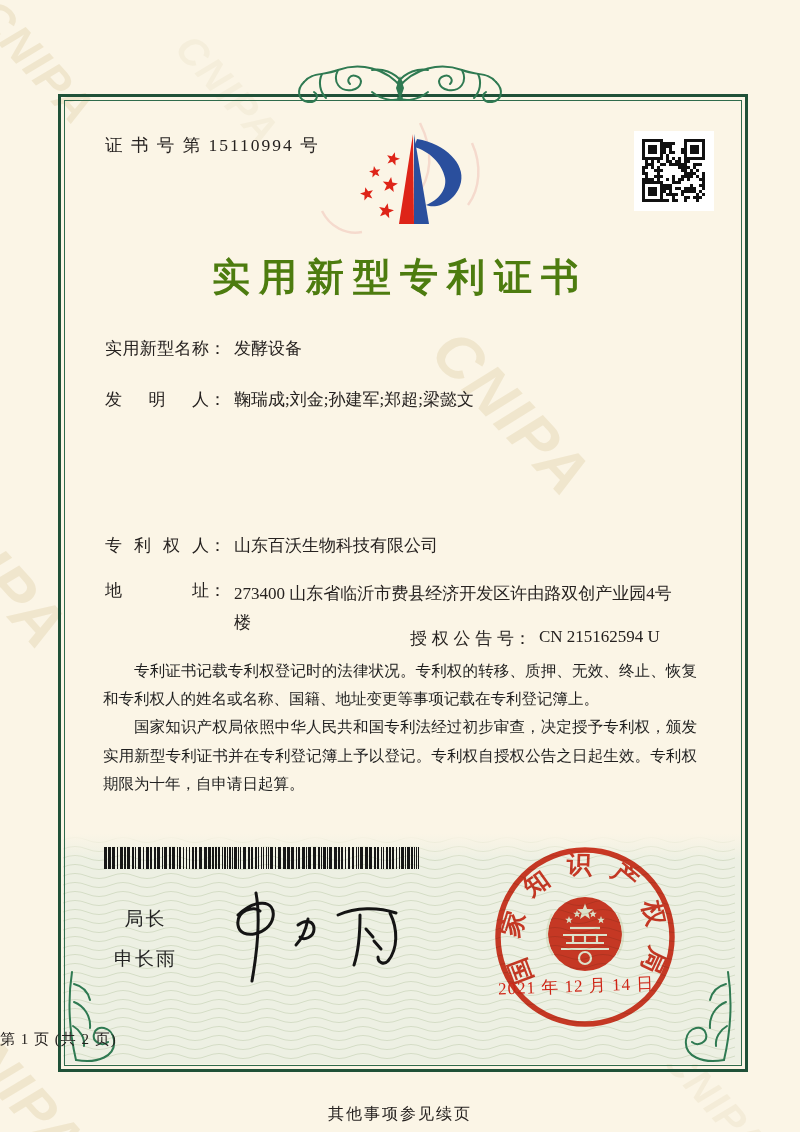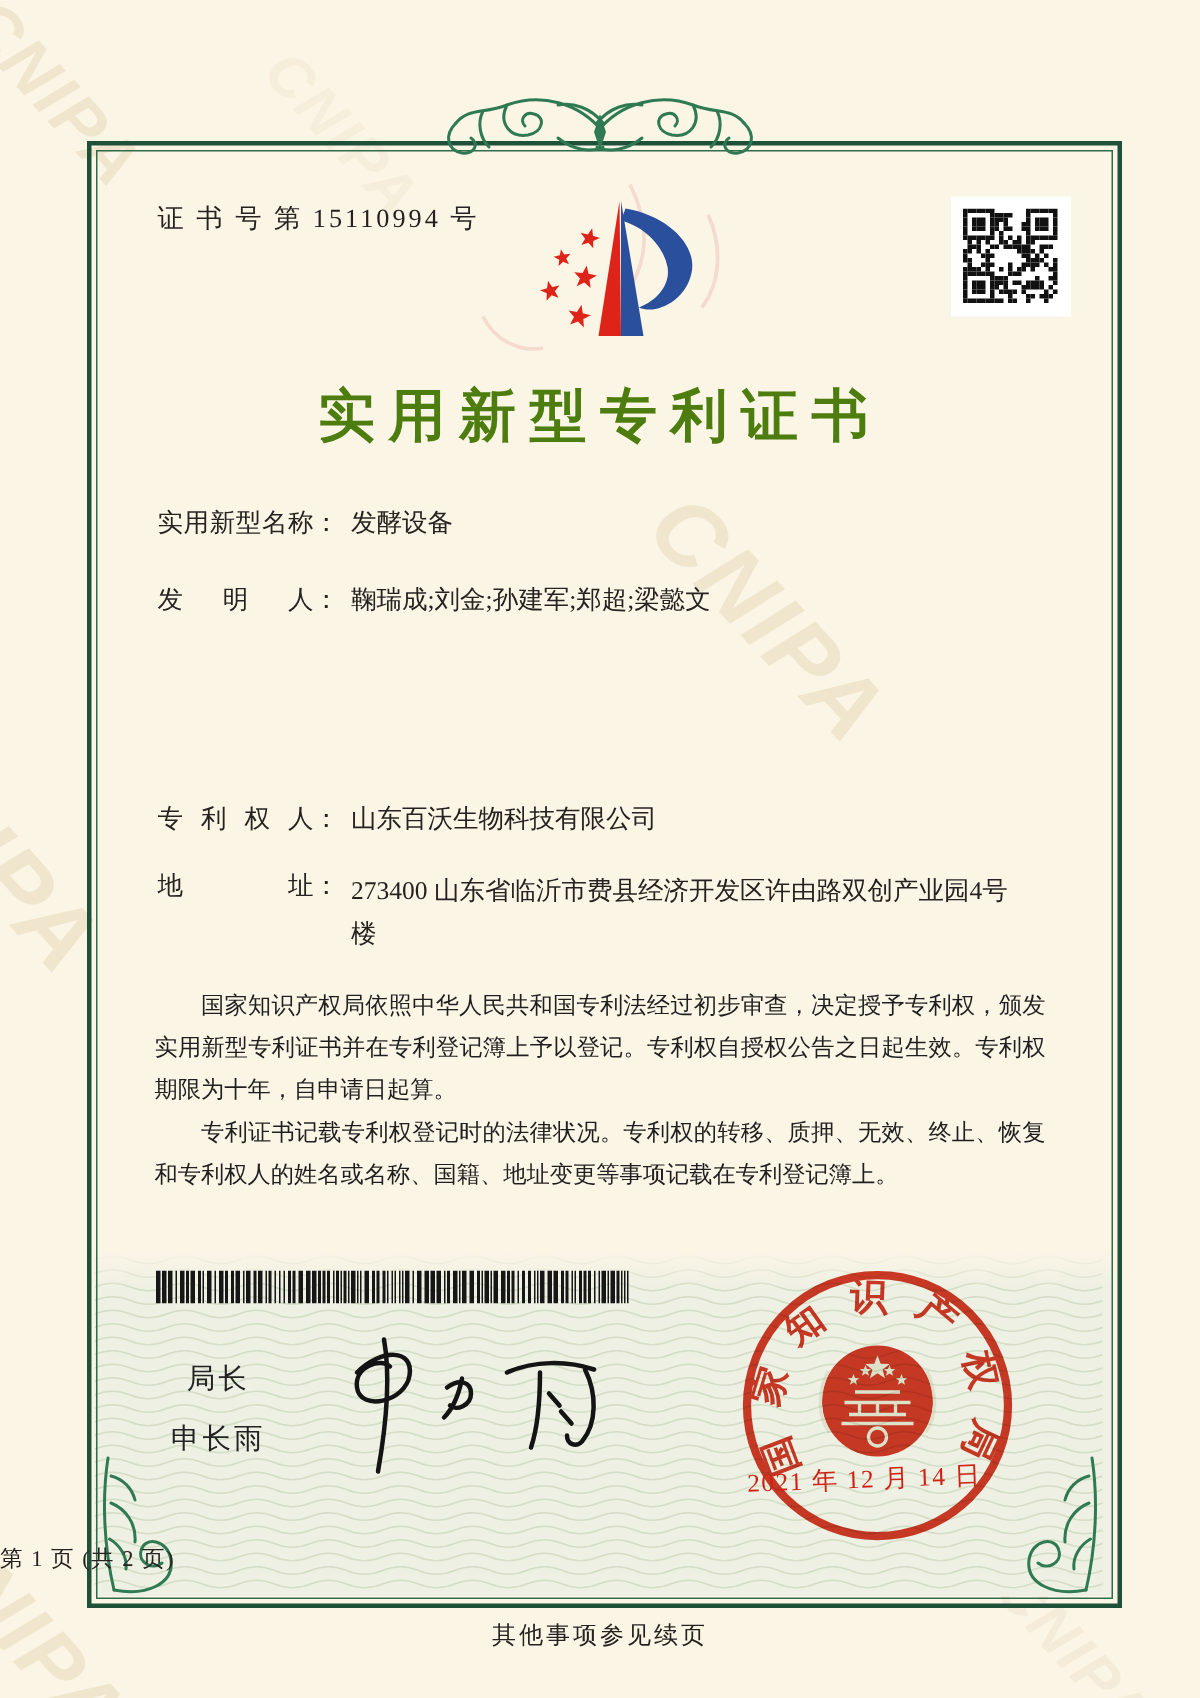--- a/index.html
+++ b/index.html
@@ -50,21 +50,21 @@
   .barcode{position:absolute;left:104px;top:847px;z-index:4;}
   .director{position:absolute;left:114px;top:906px;font-family:"Liberation Sans","DejaVu Sans",sans-serif;
             font-size:19px;z-index:4;color:#222;text-align:center;}
   .director div{margin-bottom:14px;letter-spacing:2px;}
   .sig{position:absolute;left:210px;top:885px;z-index:4;}
   .seal{position:absolute;left:490px;top:842px;z-index:5;opacity:.95;mix-blend-mode:multiply;}
   .seal-date{position:absolute;left:498px;top:974px;width:200px;font-size:17px;color:#cf2415;
              letter-spacing:1px;transform:rotate(-2deg);z-index:6;white-space:nowrap;}
   .pageinfo{position:absolute;left:0;top:1030px;width:800px;font-size:15px;
             letter-spacing:1px;z-index:4;}
-  .note{position:absolute;left:0;top:1080px;width:800px;text-align:center;font-size:16px;
+  .note{position:absolute;left:0;top:1104px;width:800px;text-align:center;font-size:16px;
         letter-spacing:2px;z-index:4;}
 </style>
 </head>
 <body>
 
 <div class="page">
 
   <div class="wm wm1">CNIPA</div>
   <div class="wm wm2">CNIPA</div>
   <div class="wm wm3">CNIPA</div>
@@ -416,25 +416,28 @@
   <div class="row r1">
     <span class="lbl">发明人</span><span class="colon">：</span><span class="val">鞠瑞成;刘金;孙建军;郑超;梁懿文</span>
   </div>
   <div class="row r4">
     <span class="lbl">专利权人</span><span class="colon">：</span><span class="val">山东百沃生物科技有限公司</span>
   </div>
   <div class="row r5">
     <span class="lbl">地址</span><span class="colon">：</span><span class="val val-wrap">273400 山东省临沂市费县经济开发区许由路双创产业园4号楼</span>
   </div>
   <div class="row r6">
+    <span class="pair2">
+      <span class="lbl">授权公告号</span><span class="colon">：</span><span class="val">CN 215162594 U</span>
+    </span>
   </div>
 
   <div class="body-text">
+    <p>专利证书记载专利权登记时的法律状况。专利权的转移、质押、无效、终止、恢复和专利权人的姓名或名称、国籍、地址变更等事项记载在专利登记簿上。</p>
     <p>国家知识产权局依照中华人民共和国专利法经过初步审查，决定授予专利权，颁发实用新型专利证书并在专利登记簿上予以登记。专利权自授权公告之日起生效。专利权期限为十年，自申请日起算。</p>
-    <p>专利证书记载专利权登记时的法律状况。专利权的转移、质押、无效、终止、恢复和专利权人的姓名或名称、国籍、地址变更等事项记载在专利登记簿上。</p>
   </div>
 
   <svg class="barcode" width="325" height="22" viewBox="0 0 325 22">
     <g id="barcode" fill="#161616">
         <rect x="0" y="0" width="3" height="22"></rect>
         <rect x="4" y="0" width="3" height="22"></rect>
         <rect x="8" y="0" width="3" height="22"></rect>
         <rect x="13" y="0" width="1" height="22"></rect>
         <rect x="16" y="0" width="3" height="22"></rect>
         <rect x="20" y="0" width="2" height="22"></rect>

